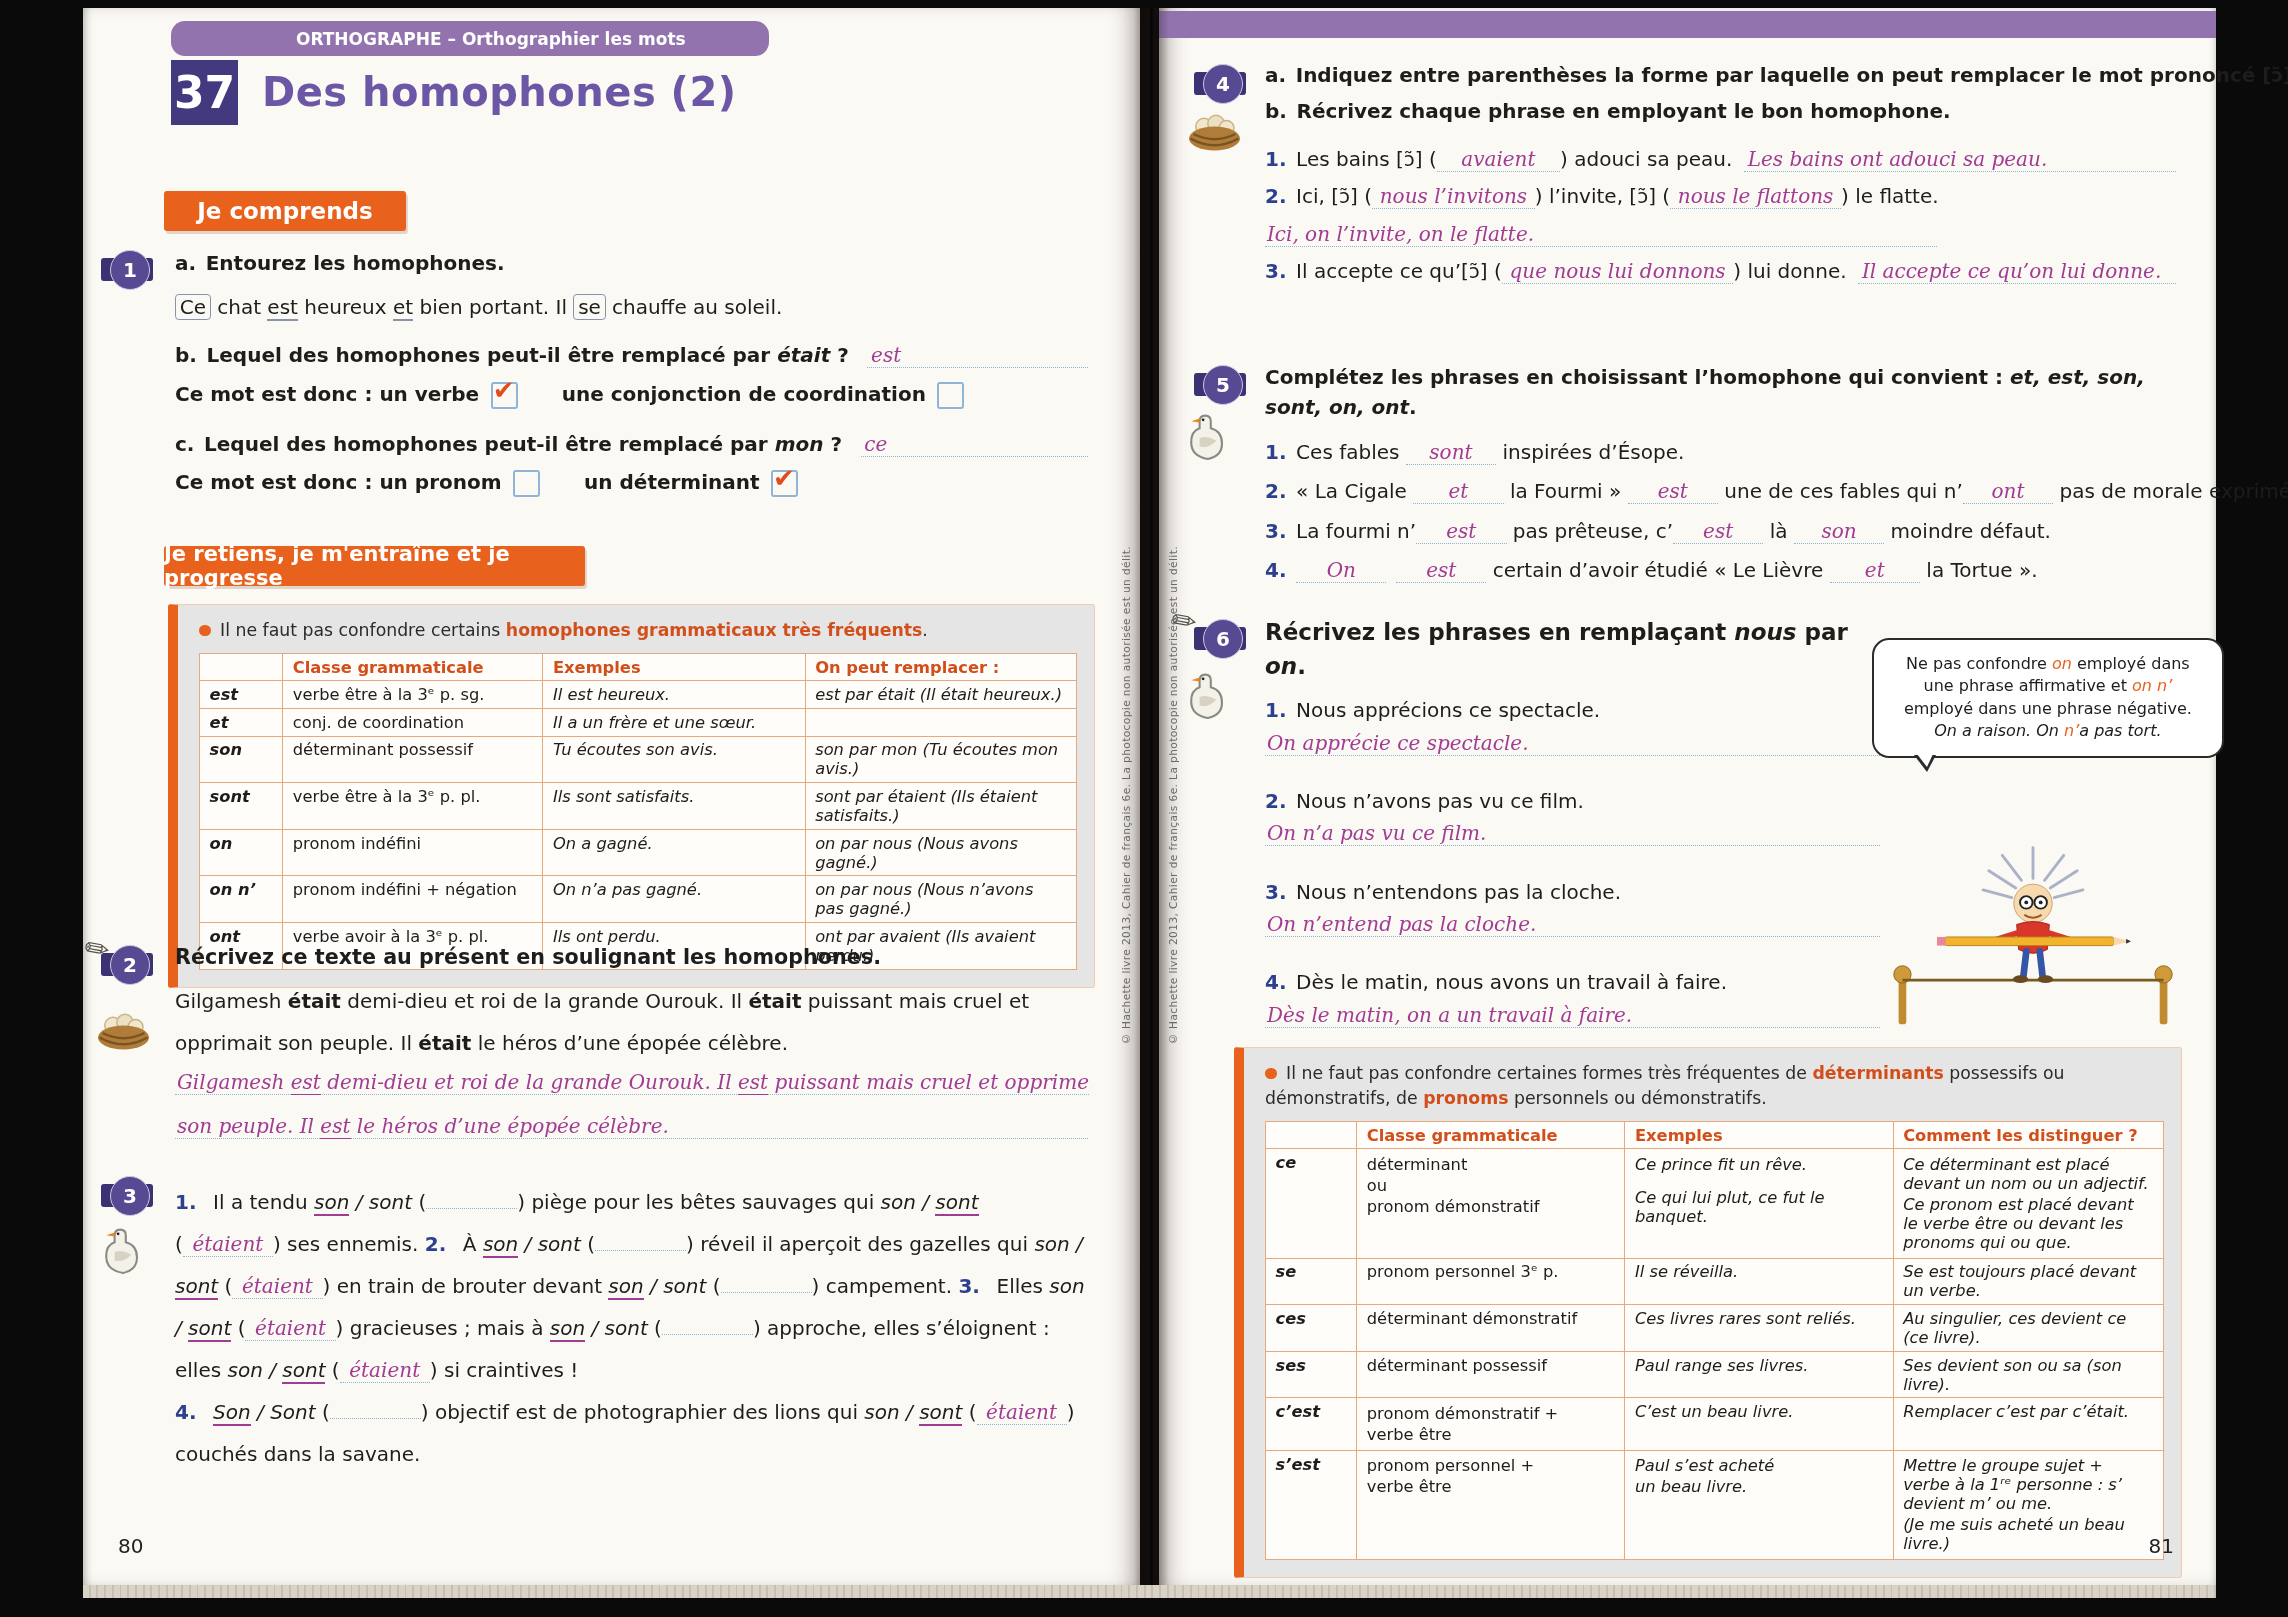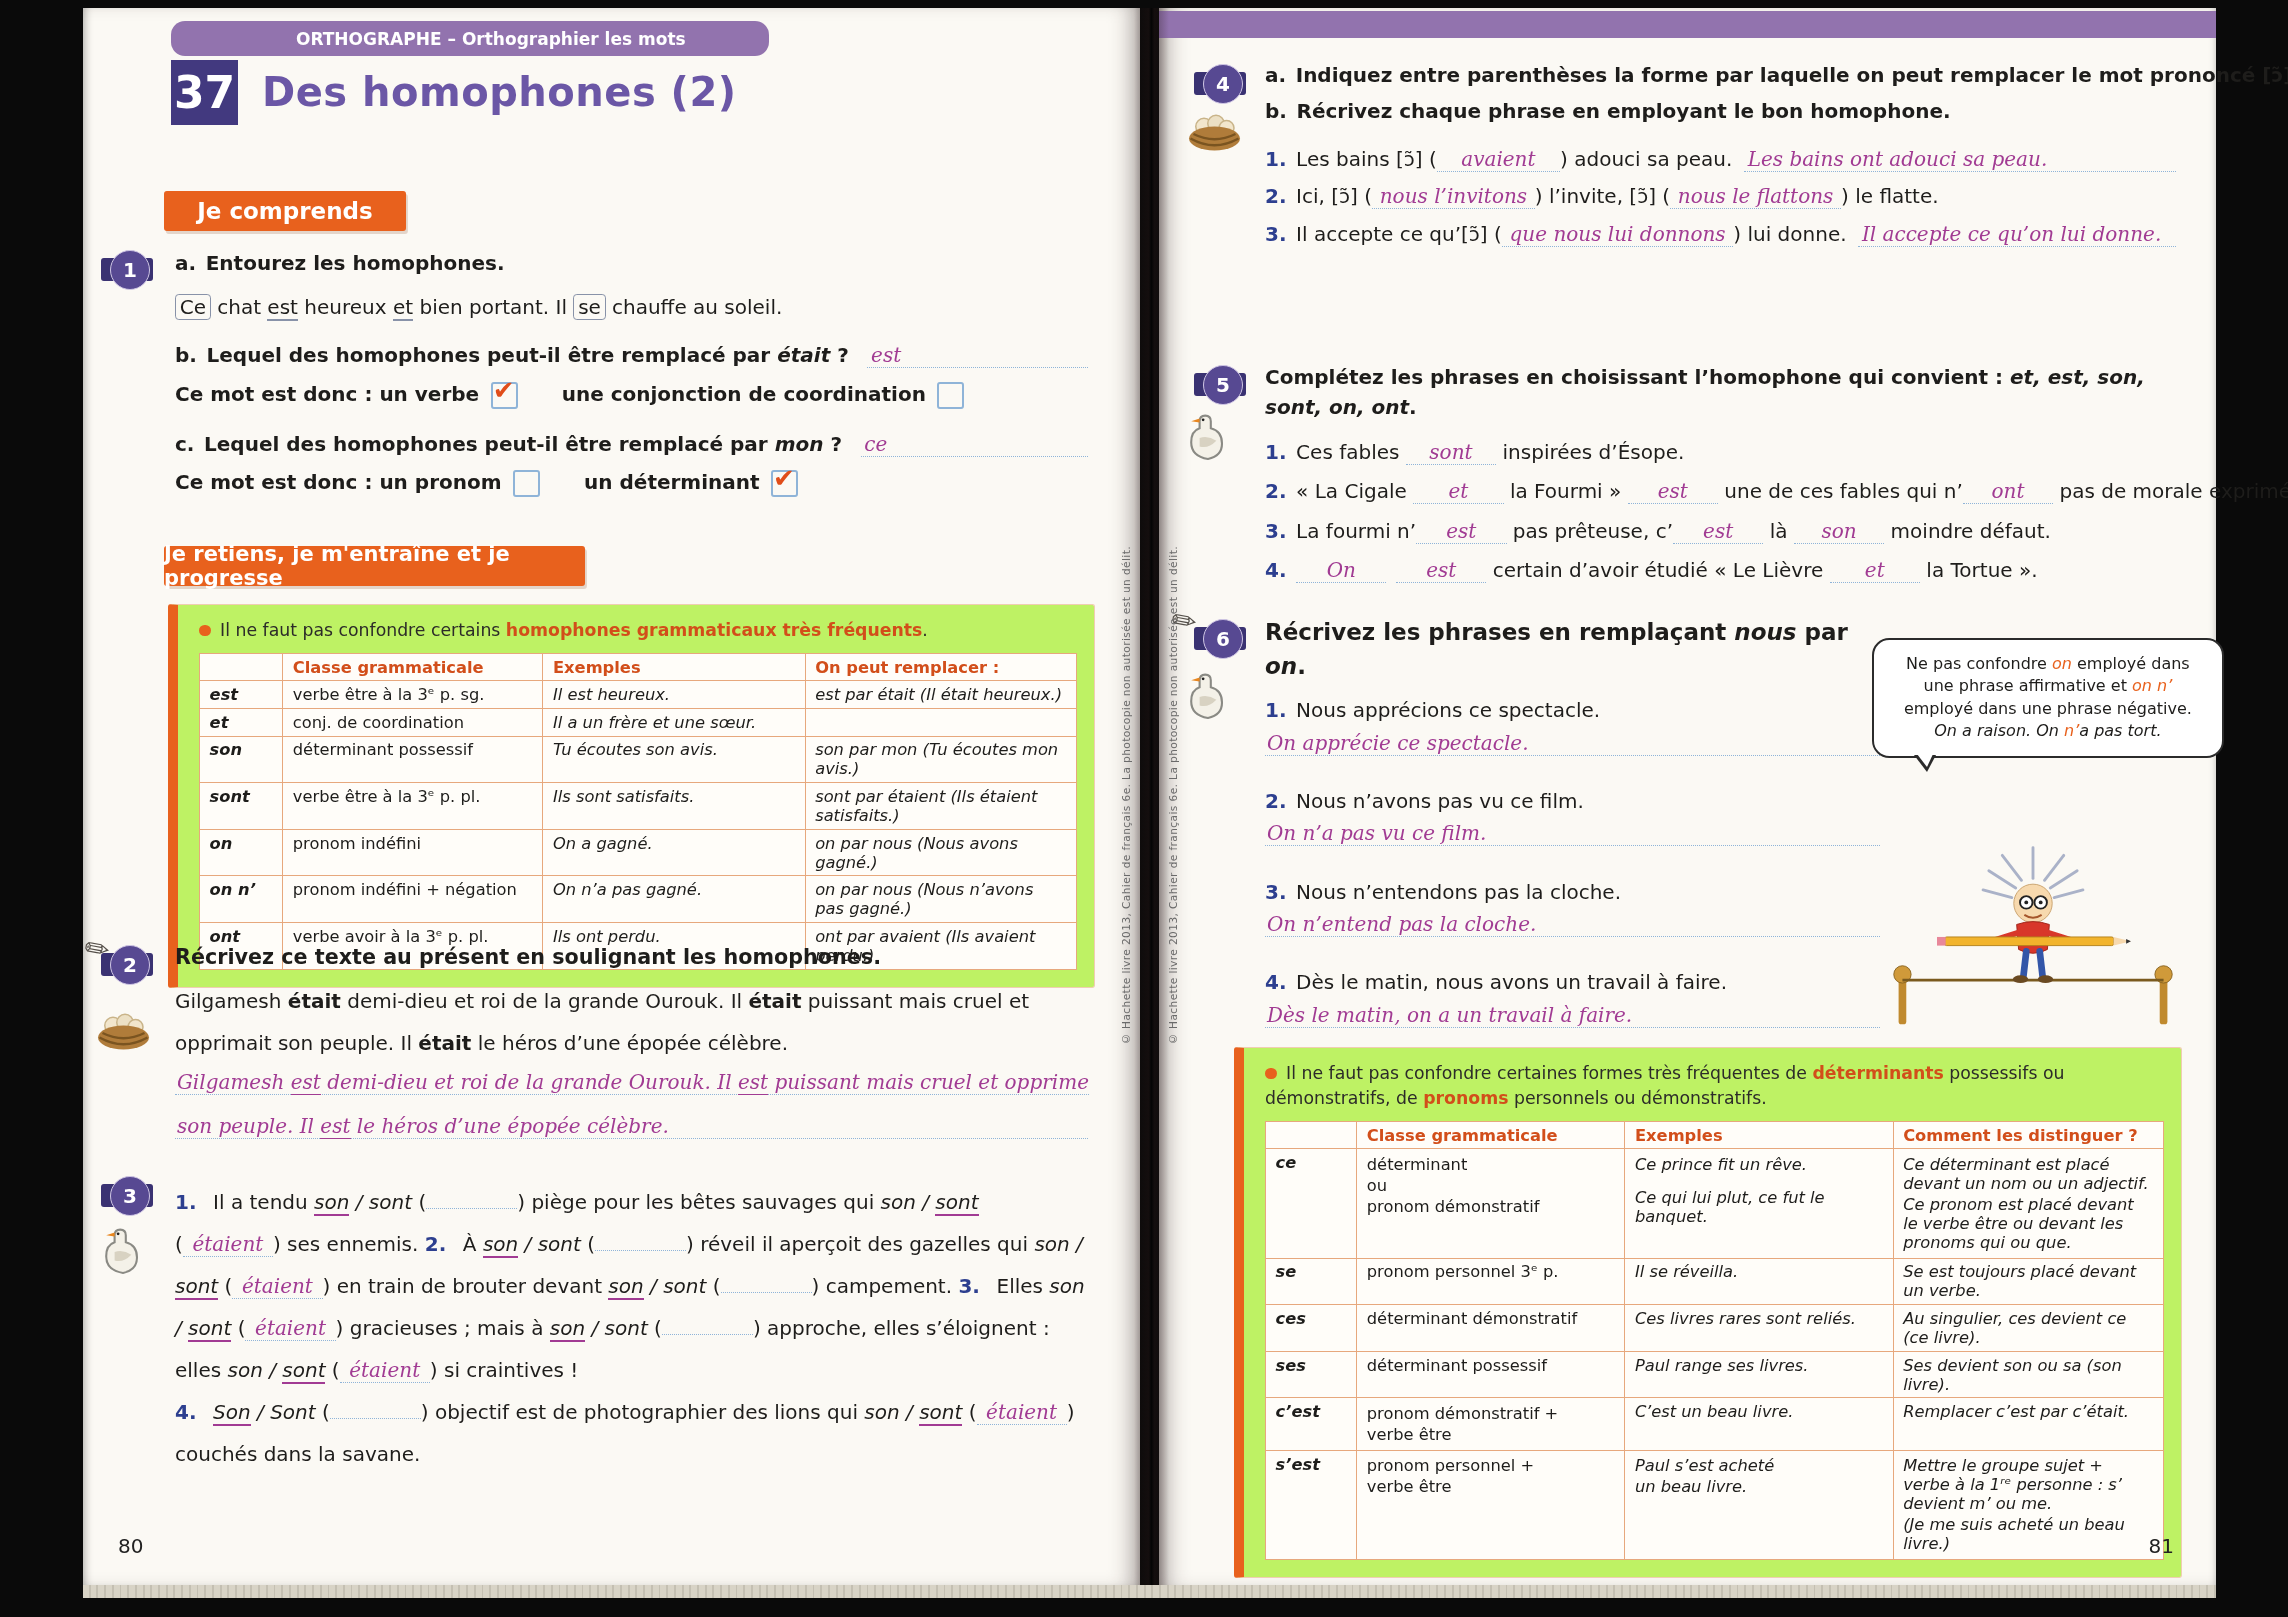--- a/index.html
+++ b/index.html
@@ -36,21 +36,21 @@
   .blank{display:inline-block;width:91px;height:12.5px;border-bottom:1.9px dotted #8fb4d8;}
   .tailfill{flex:1;border-bottom:1.9px dotted #8fb4d8;margin-left:11.5px;padding-left:3.8px;white-space:pre;min-width:38px;}
   .tailfull{flex:1;border-bottom:1.9px dotted #8fb4d8;padding-left:1.9px;white-space:pre;}
   .stbox{border:1.9px solid #8892a8;border-radius:3.8px;padding:0 3.8px;}
   .stu{border-bottom:2.4px solid #8892a8;}
   .ch{font-style:italic;}
   .chU{font-style:italic;border-bottom:2.4px solid #a13b93;}
   .hw{font-family:"DejaVu Serif","Liberation Serif",serif;font-style:italic;color:#a13b93;border-bottom:1.9px dotted #8fb4d8;padding:0 9.6px;}
   .cb{display:inline-block;width:23px;height:23px;border:2.4px solid #8fb4d8;border-radius:2.9px;position:relative;margin-left:11.5px;align-self:center;flex:0 0 auto;}
   .cb .mk{position:absolute;left:0px;top:-6.7px;color:#e04d1a;font-size:26px;font-weight:bold;line-height:1;}
-  .memo{background:#bef264;border:1px solid #f0cdb2;border-left:10.6px solid #e8611d;border-radius:2.9px;padding:13.4px 17.3px 17.3px 21px;}
+  .memo{background:#e5e5e5;border:1px solid #f0cdb2;border-left:10.6px solid #e8611d;border-radius:2.9px;padding:13.4px 17.3px 17.3px 21px;}
   .memo-intro{font-size:17.3px;line-height:1.45;color:#2c2b29;}
   .memo-intro .hl{color:#d24e1a;font-weight:bold;}
   .bullet{display:inline-block;width:11.5px;height:11.5px;background:#e8611d;border-radius:50%;margin-right:9.6px;}
   table.mt{border-collapse:collapse;background:#fffdf9;width:100%;margin-top:9.6px;}
   table.mt th,table.mt td{border:1.5px solid #e7a87d;padding:3.8px 9.6px;font-size:16.3px;text-align:left;vertical-align:top;}
   table.mt th{color:#d24e1a;font-weight:bold;}
   td.w{font-weight:bold;font-style:italic;}
   td.it{font-style:italic;}
   .m2c{margin:1.9px 0;}
   .col{display:flex;flex-direction:column;}
@@ -271,20 +271,23 @@
           <span class="tailfill"><span class="hwtext">Les bains ont adouci sa peau.</span></span>
         </div>
 
       <div class="exline">
           <span class="inum">2.</span>
           <span>Ici, [ɔ̃] (</span>
           <span class="fill">nous l’invitons</span>
           <span>) l’invite, [ɔ̃] (</span>
           <span class="fill">nous le flattons</span>
           <span>) le flatte.</span>
+        </div>
+      <div class="exline" style="width:672px;">
+          <span class="tailfull"><span class="hwtext">Ici, on l’invite, on le flatte.</span></span>
         </div>
 
       <div class="exline">
           <span class="inum">3.</span>
           <span>Il accepte ce qu’[ɔ̃] (</span>
           <span class="fill">que nous lui donnons</span>
           <span>) lui donne.</span>
           <span class="tailfill"><span class="hwtext">Il accepte ce qu’on lui donne.</span></span>
         </div>
     </div>

